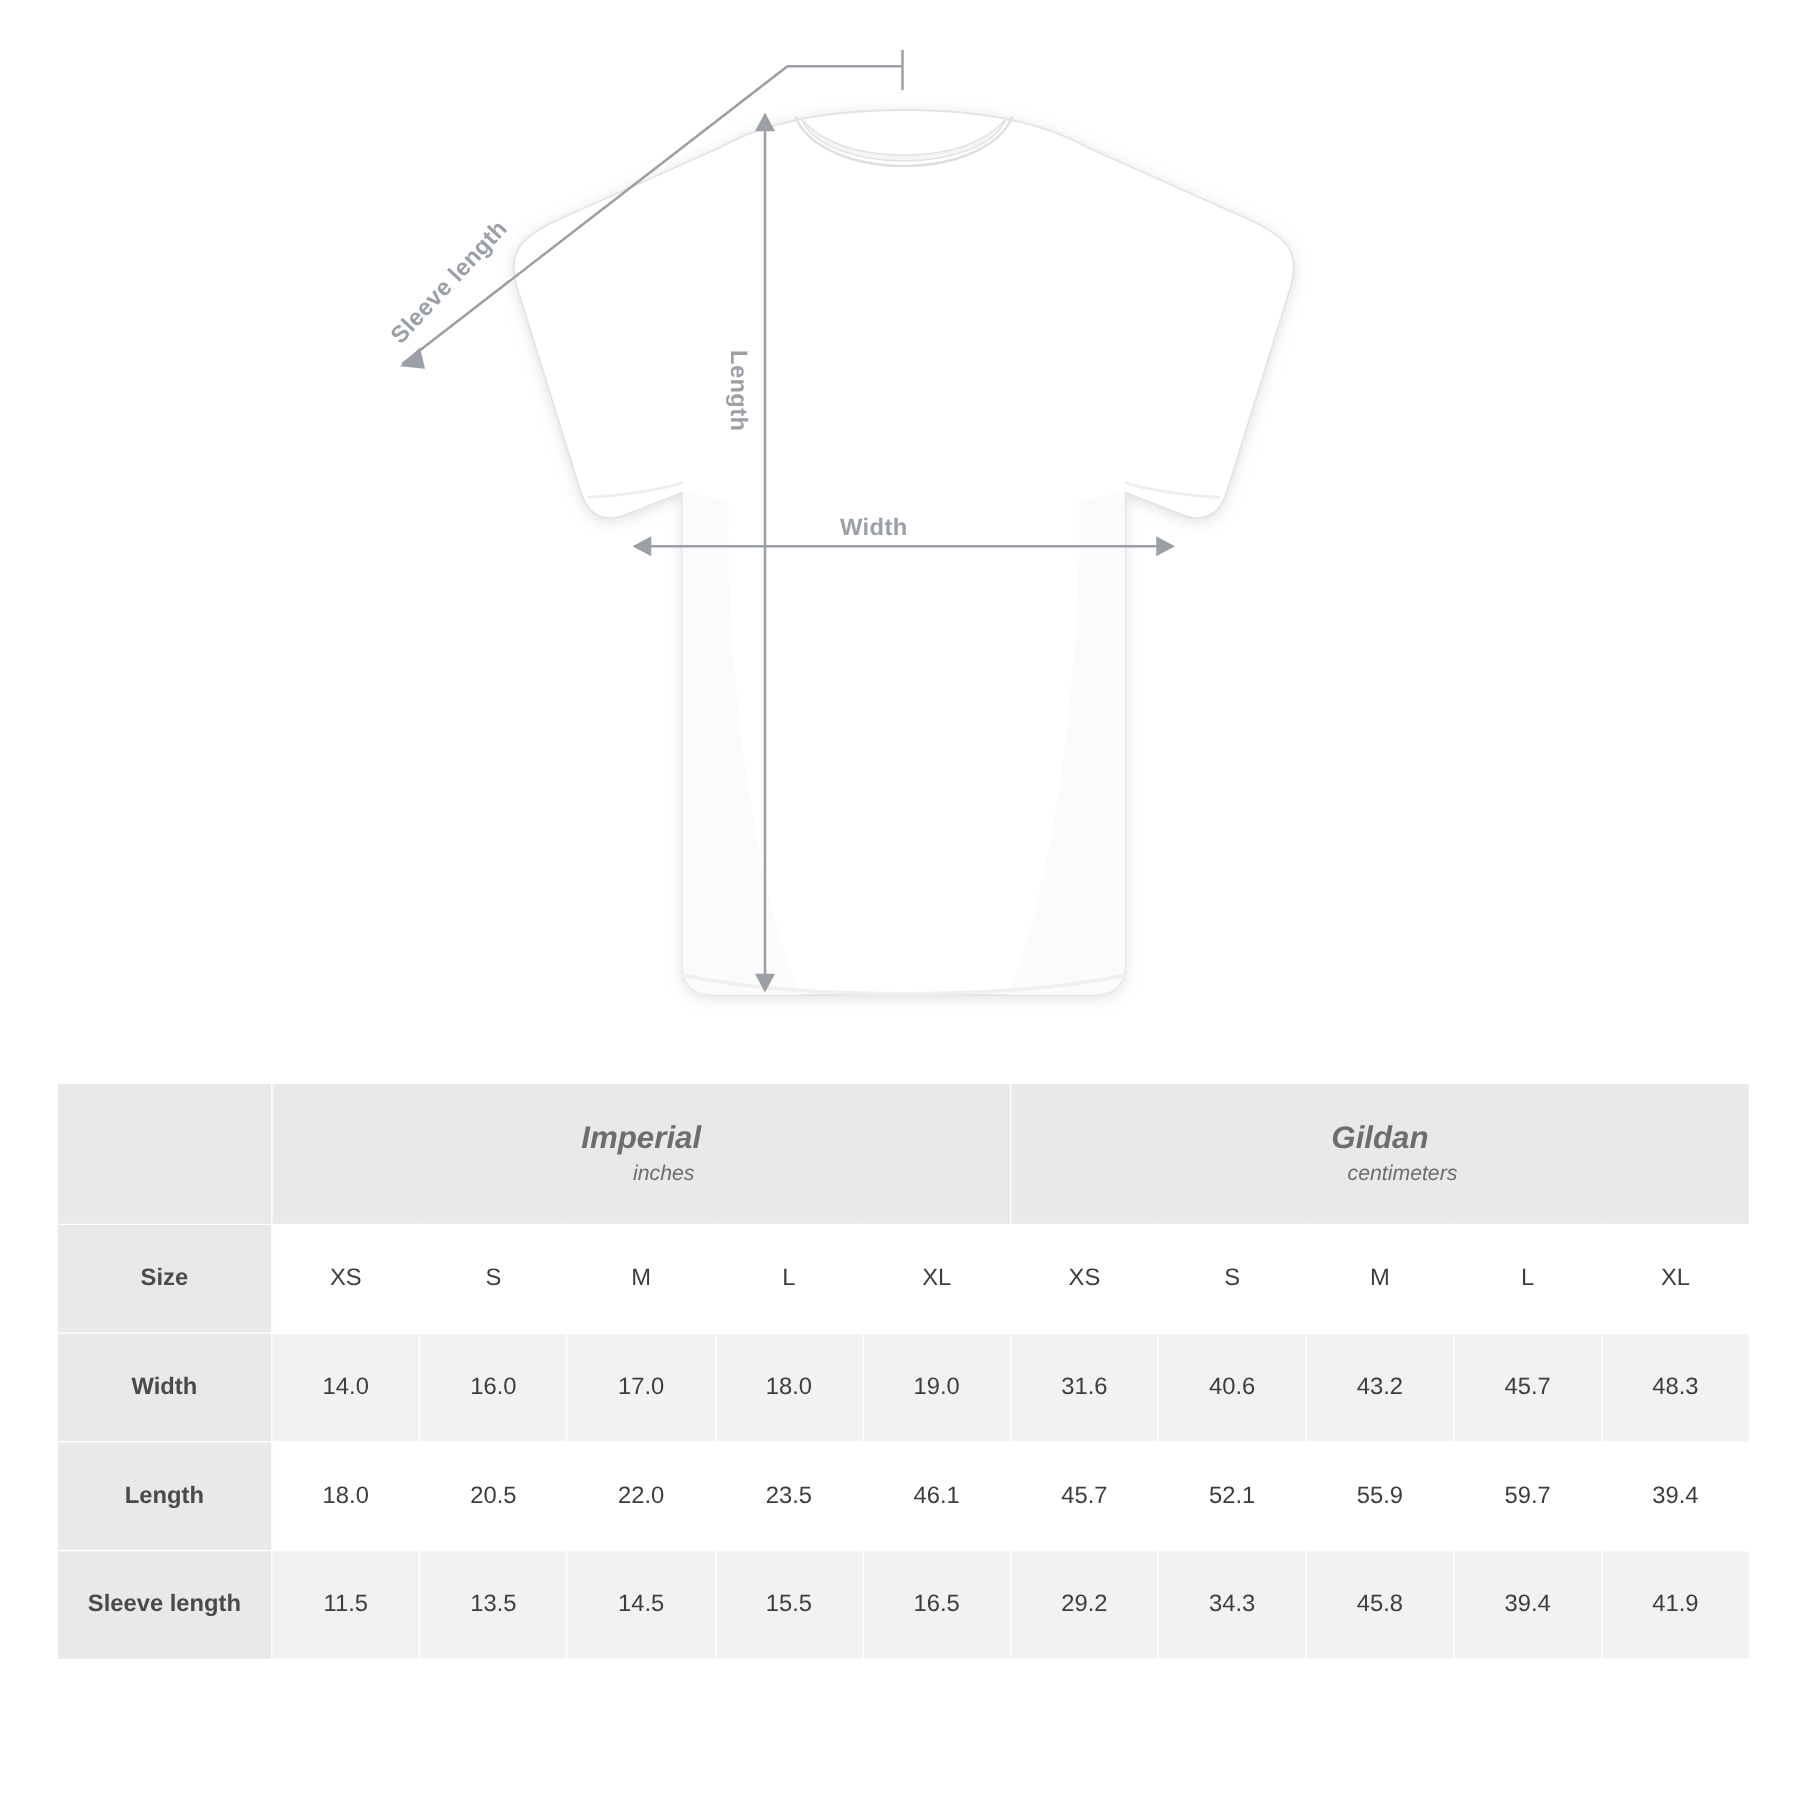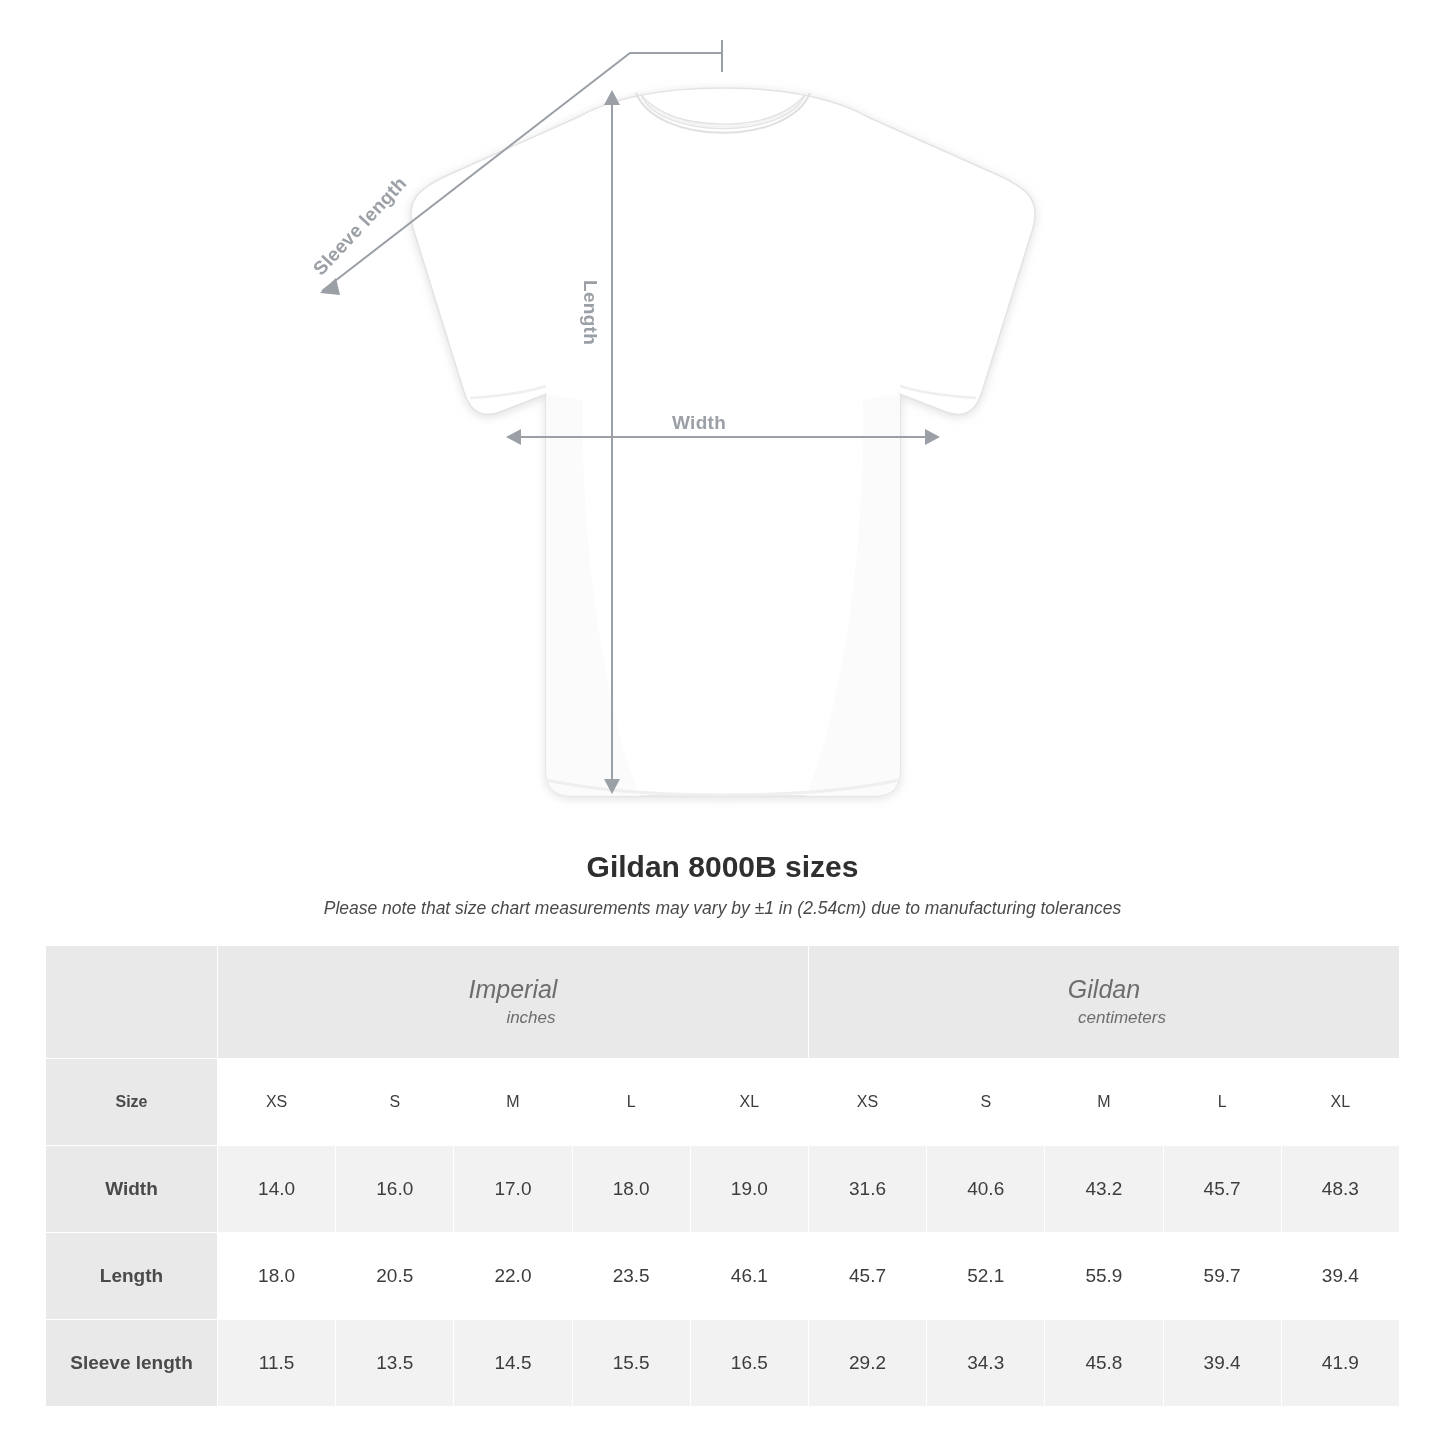--- a/index.html
+++ b/index.html
@@ -89,38 +89,38 @@
     text-align: center;
     vertical-align: middle;
   }
   .unit-header td {
     background: #e9e9e9;
     height: 110px;
   }
   .unit-title {
     font-size: 25px;
     font-style: italic;
-    font-weight: normal;
+    font-weight: bold;
     color: #6d6d6d;
     line-height: 1.25;
   }
   .unit-sub {
     font-size: 17px;
     font-style: italic;
     color: #6d6d6d;
     line-height: 1.5;
     padding-left: 36px;
   }
   .corner-cell {
     background: #e9e9e9;
   }
   tr.size-row td {
     height: 84px;
     background: #ffffff;
-    font-size: 16px;
+    font-size: 19px;
     color: #3d3d3d;
   }
   tr.size-row td.rowhead {
     background: #e9e9e9;
     font-weight: bold;
     color: #4a4a4a;
   }
   tr.data-row td {
     height: 84px;
     font-size: 19px;
@@ -208,24 +208,20 @@
         <line x1="722" y1="40" x2="722" y2="72"></line>
         <polyline points="336,278 320,293 340,295" fill="#9aa0a6" stroke="none"></polyline>
       </g>
     </svg>
 
     <div class="dim-label label-width">Width</div>
     <div class="dim-label label-length">Length</div>
     <div class="dim-label label-sleeve">Sleeve length</div>
   </div>
 
-  <div class="title-block">
-    <h1 class="chart-title">Gildan 8000B sizes</h1>
-    <p class="chart-note">Please note that size chart measurements may vary by ±1 in (2.54cm) due to manufacturing tolerances</p>
-  </div>
 
   <div class="table-wrap">
     <table class="size-table">
       <colgroup>
         <col class="first">
         <col>
           <col>
           <col>
           <col>
           <col>

